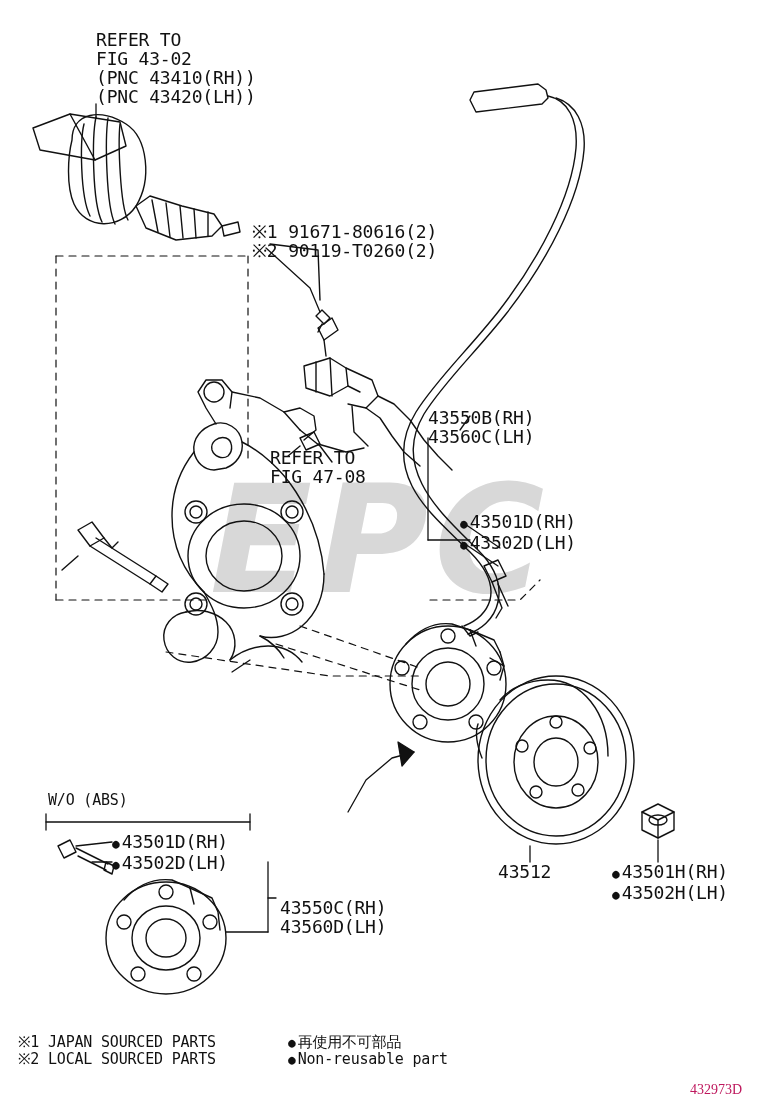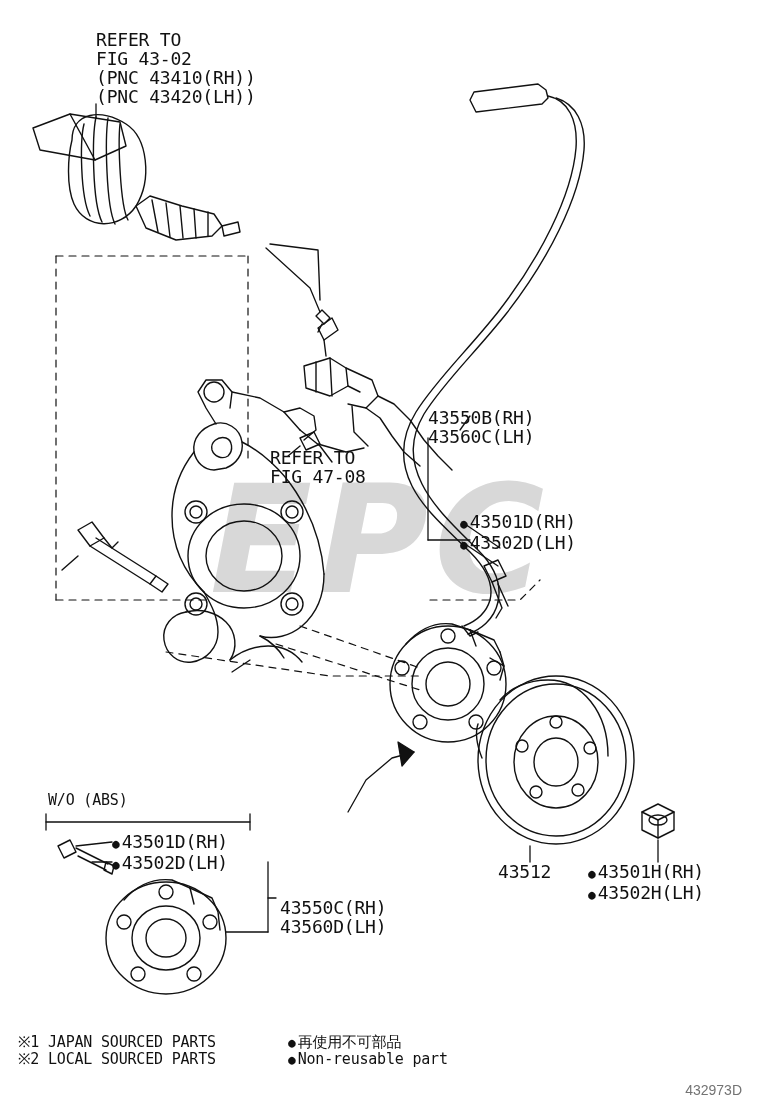--- a/index.html
+++ b/index.html
@@ -56,22 +56,22 @@
     text-align: center;
     line-height: 200px;
     user-select: none;
     pointer-events: none;
   }
   .partno {
     position: absolute;
     right: 18px;
     bottom: 14px;
     font-size: 14px;
-    font-family: Liberation Sans, sans-serif;
-    color: #737373;
+    font-family: Liberation Serif, serif;
+    color: #be185d;
   }
 </style>
 </head>
 <body>
 
 <div id="page">
 
   <div class="wm">EPC</div>
 
   <svg width="760" height="1112" viewBox="0 0 760 1112">
@@ -275,20 +275,22 @@
         <path d="M414 752 L398 742 L402 766 Z" fill="#111111"></path>
       </g>
     </g>
   </svg>
 
   <div class="lbl" style="left:96px; top:30px;"><span>REFER TO</span>
 <span>FIG 43-02</span>
 <span>(PNC 43410(RH))</span>
 <span>(PNC 43420(LH))</span></div>
 
+  <div class="lbl" style="left:252px; top:222px;"><span>※1 91671-80616(2)</span>
+<span>※2 90119-T0260(2)</span></div>
 
   <div class="lbl" style="left:428px; top:408px;"><span>43550B(RH)</span>
 <span>43560C(LH)</span></div>
 
   <div class="lbl" style="left:270px; top:448px;"><span>REFER TO</span>
 <span>FIG 47-08</span></div>
 
   <div class="lbl" style="left:460px; top:512px;"><span class="dot"></span><span>43501D(RH)</span>
 <span class="dot"></span><span>43502D(LH)</span></div>
 
@@ -297,21 +299,21 @@
   <div class="lbl small" style="left:48px; top:792px;"><span>W/O (ABS)</span></div>
 
   <div class="lbl" style="left:112px; top:832px;"><span class="dot"></span><span>43501D(RH)</span>
 <span class="dot"></span><span>43502D(LH)</span></div>
 
   <div class="lbl" style="left:280px; top:898px;"><span>43550C(RH)</span>
 <span>43560D(LH)</span></div>
 
   <div class="lbl" style="left:498px; top:862px;"><span>43512</span></div>
 
-  <div class="lbl" style="left:588px; top:862px;"><span class="dot"></span><span>43501H(RH)</span>
+  <div class="lbl" style="left:612px; top:862px;"><span class="dot"></span><span>43501H(RH)</span>
 <span class="dot"></span><span>43502H(LH)</span></div>
 
   <div class="lbl small" style="left:18px; top:1034px;"><span>※1 JAPAN SOURCED PARTS</span>
 <span>※2 LOCAL SOURCED PARTS</span></div>
 
   <div class="lbl small" style="left:288px; top:1034px;"><span class="dot"></span><span>再使用不可部品</span>
 <span class="dot"></span><span>Non-reusable part</span></div>
 
   <div class="partno">432973D</div>
 

